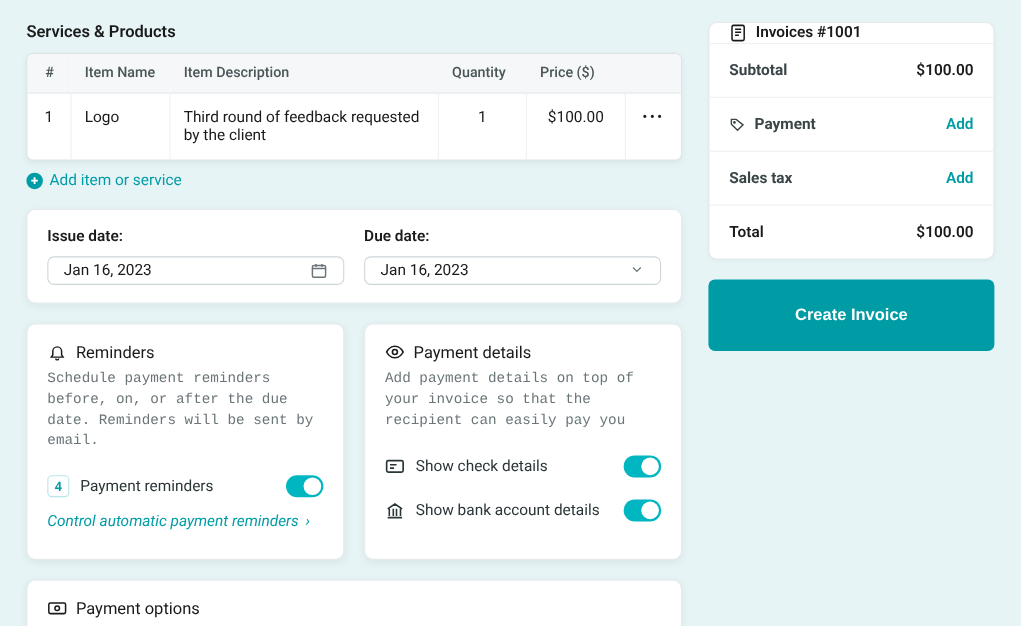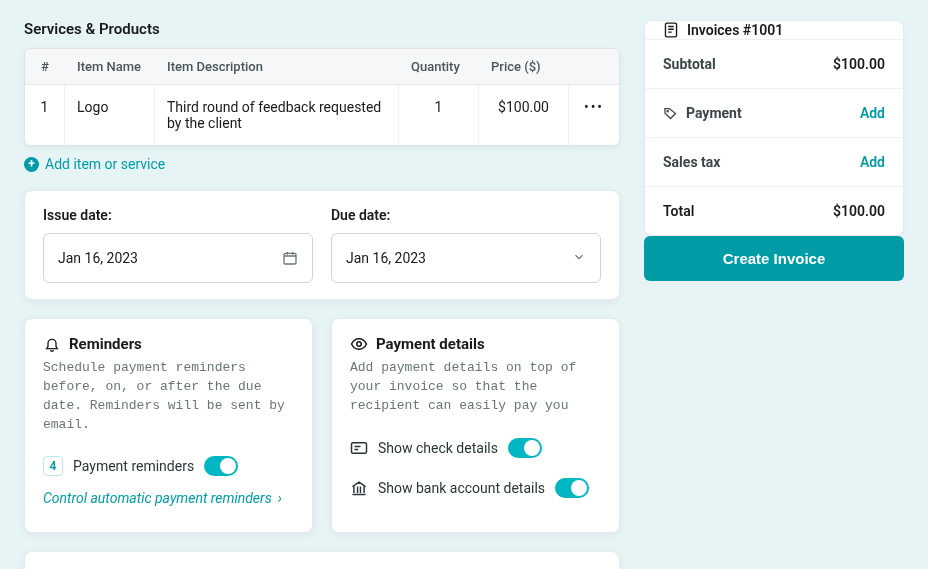--- a/index.html
+++ b/index.html
@@ -58,41 +58,41 @@
     border-radius: 8px;
     box-shadow: 0 2px 8px rgba(0,0,0,0.06);
     padding: 16px 18px;
     margin-top: 18px;
   }
   .two-col { display: flex; gap: 18px; margin-top: 18px; }
   .two-col .card { flex: 1; margin-top: 0; }
 
   .card-head { display: flex; align-items: center; gap: 8px; margin-bottom: 6px; }
   .card-head .ico { width: 18px; height: 18px; display: inline-flex; align-items: center; justify-content: center; color: #1a1a1a; }
-  .card-head .title { font-weight: 700; font-size: 15px; }
+  .card-head .title { font-weight: 400; font-size: 15px; }
   .card-desc { font-size: 13px; color: #6a7578; line-height: 1.45; margin-bottom: 12px; font-family: Liberation Mono, monospace; }
 
   .date-row { display: flex; gap: 18px; }
   .date-col { flex: 1; }
   .date-label { font-weight: 600; font-size: 14px; margin-bottom: 10px; color: #1a1a1a; }
   .date-input {
     width: 100%;
     border: 1px solid #cfd6d9;
     border-radius: 6px;
-    padding: 16px 14px;
+    padding: 4px 14px;
     display: flex;
     align-items: flex-start;
     justify-content: space-between;
     background: #fff;
     cursor: pointer;
     font-size: 14px;
   }
   .date-input .tail-ico { color: #6a7578; }
 
-  .row-item { display: flex; align-items: center; padding: 10px 0; gap: 10px; }
+  .row-item { display: flex; align-items: center; justify-content: space-between; padding: 10px 0; gap: 10px; }
   .row-item .rl { display: flex; align-items: center; gap: 10px; font-size: 14px; color: #2a3538; }
   .badge { width: 20px; height: 20px; border: 1px solid #b8e6ea; color: #009ca6; border-radius: 4px; display: inline-flex; align-items: center; justify-content: center; font-size: 12px; font-weight: 600; }
   .mini-ico { width: 18px; color: #2a3538; display: inline-flex; }
 
   .toggle { width: 34px; height: 20px; background: #00b6c0; border-radius: 999px; position: relative; cursor: pointer; flex-shrink: 0; }
   .toggle::after { content: ""; position: absolute; right: 2px; top: 2px; width: 16px; height: 16px; background: #fff; border-radius: 50%; }
 
   .link-teal { color: #009ca6; font-size: 14px; display: inline-flex; align-items: center; gap: 6px; cursor: pointer; font-style: italic; }
   .chev { font-size: 14px; }
 
@@ -107,25 +107,26 @@
   .summary .s-head { padding: 0 18px; border-bottom: 1px solid #eef1f2; display: flex; align-items: center; gap: 8px; font-weight: 600; }
   .summary .s-row { padding: 16px 18px; border-bottom: 1px solid #eef1f2; display: flex; align-items: center; justify-content: space-between; font-size: 14px; }
   .summary .s-row:last-child { border-bottom: none; }
   .summary .lbl { color: #3a4548; display: flex; align-items: center; gap: 8px; font-weight: bold; }
   .summary .val { font-weight: 600; }
   .summary .total-lbl { font-weight: 600; color: #1a1a1a; }
   .add-btn { color: #009ca6; font-weight: 600; cursor: pointer; }
 
   .create-btn {
     width: 100%;
+    margin-top: 18px;
     background: #009ca6;
     color: #fff;
     border: none;
     border-radius: 6px;
-    padding: 14px;
+    padding: 24px;
     font-size: 15px;
     font-weight: 600;
     cursor: pointer;
   }
 
   svg { display: block; }
 </style>
 </head>
 <body>
 

